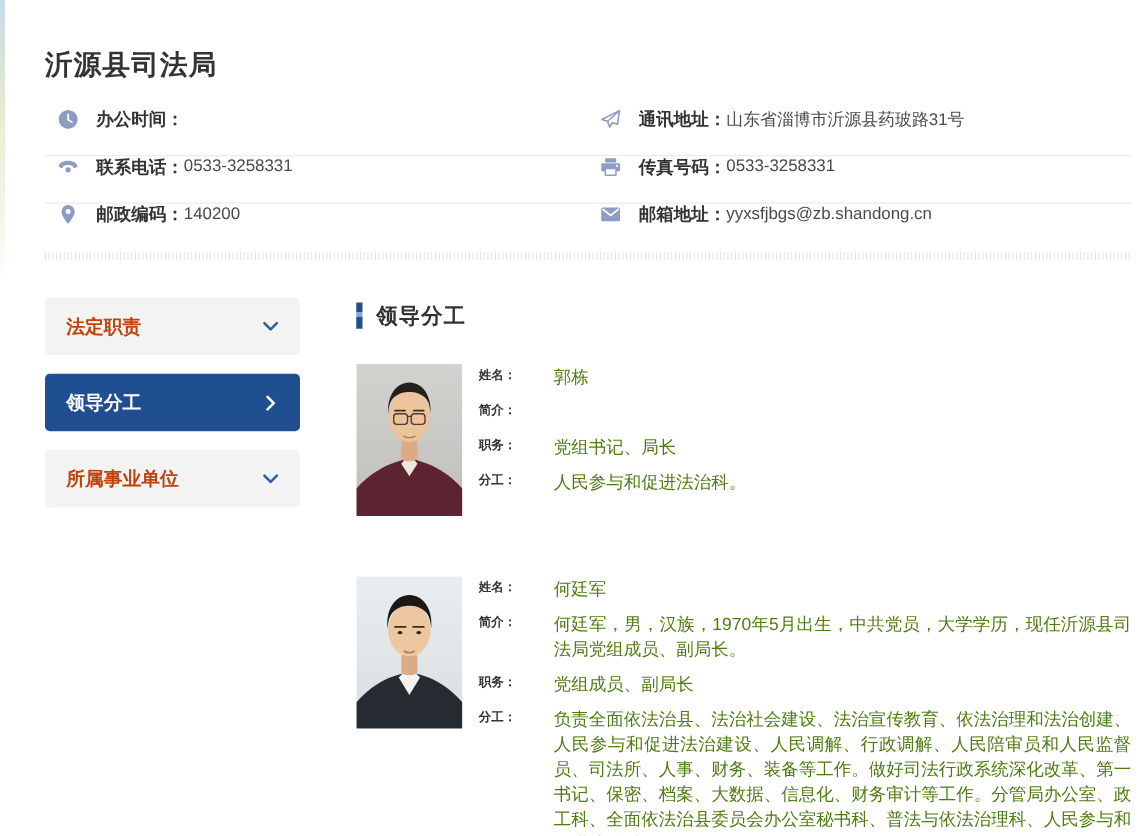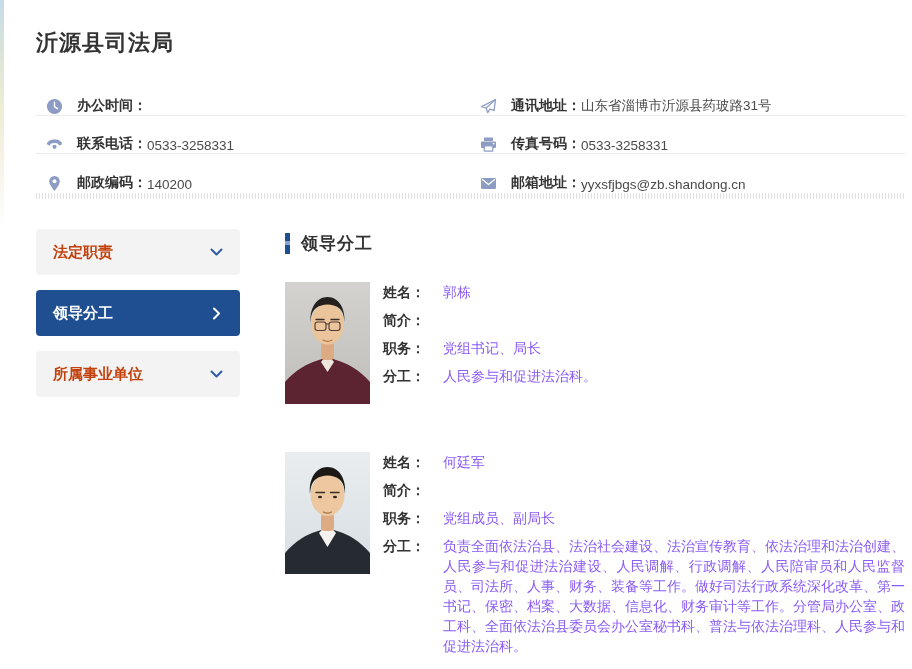--- a/index.html
+++ b/index.html
@@ -7,33 +7,33 @@
   body { font-family: "Liberation Sans", "DejaVu Sans", sans-serif; color: #333; position: relative; }
 
   .edge-strip {
     position: absolute; left: 0; top: 0; width: 4px; height: 230px;
     background: linear-gradient(180deg, #c6dcea 0%, #d9e4d8 22%, #ecedd2 45%, #f6f2e6 70%, #ffffff 100%);
   }
 
   .page { padding: 0 7px 0 36px; }
 
   .page-title {
-    padding-top: 28px;
+    padding-top: 37px;
     font-size: 22px; font-weight: bold; color: #333; letter-spacing: 1px;
   }
 
   
   .info-grid {
     margin-top: 20px;
     display: grid;
     grid-template-columns: 434px 435px;
   }
   .info-cell {
     height: 38px;
-    display: flex; align-items: flex-end;
+    display: flex; align-items: flex-start;
   }
   .info-cell.r1, .info-cell.r2 { border-bottom: 1px solid #ececec; }
   .info-cell .ico { width: 17px; height: 17px; margin: 0 14px 0 10px; color: #8c9cc3; flex: none; }
   .info-cell .ico svg { width: 100%; height: 100%; display: block; }
   .info-label { font-size: 14px; font-weight: bold; color: #333; white-space: nowrap; }
   .info-value { font-size: 13.5px; color: #4a4a4a; white-space: nowrap; }
 
   .dotted-divider {
     margin-top: 1px;
     height: 6px;
@@ -66,25 +66,25 @@
   .section-title { font-size: 17px; font-weight: bold; color: #333; letter-spacing: 1px; }
 
   .profile { display: flex; margin-top: 27px; }
   .profile.second { margin-top: 48px; }
   .photo { width: 85px; height: 122px; flex: none; overflow: hidden; }
   .photo svg { width: 100%; height: 100%; display: block; }
 
   .fields { margin-left: 13px; flex: 1; min-width: 0; }
   .field-row { display: flex; margin-bottom: 8px; }
   .field-label {
-    width: 46px; flex: none; font-size: 14px; font-weight: bold; color: #333;
+    width: 46px; flex: none; font-size: 10px; font-weight: bold; color: #333;
     line-height: 20px; white-space: nowrap;
   }
   .field-value {
-    margin-left: 14px; font-size: 14px; color: #8b5cf6; line-height: 20px;
+    margin-left: 14px; font-size: 14px; color: #4d7c0f; line-height: 20px;
     text-align: justify;
   }
 </style>
 </head>
 <body>
 
 <div class="edge-strip"></div>
 
 <div class="page">
 
@@ -261,20 +261,21 @@
             <path d="M38.5 60c2.5 1.5 5.5 1.5 8 0" fill="none" stroke="#aa774f" stroke-width="1.2" stroke-linecap="round"></path>
           </svg>
         </div>
         <div class="fields">
           <div class="field-row">
             <span class="field-label">姓名：</span>
             <span class="field-value">何廷军</span>
           </div>
           <div class="field-row">
             <span class="field-label">简介：</span>
+            <span class="field-value">何廷军，男，汉族，1970年5月出生，中共党员，大学学历，现任沂源县司法局党组成员、副局长。</span>
           </div>
           <div class="field-row">
             <span class="field-label">职务：</span>
             <span class="field-value">党组成员、副局长</span>
           </div>
           <div class="field-row">
             <span class="field-label">分工：</span>
             <span class="field-value">负责全面依法治县、法治社会建设、法治宣传教育、依法治理和法治创建、人民参与和促进法治建设、人民调解、行政调解、人民陪审员和人民监督员、司法所、人事、财务、装备等工作。做好司法行政系统深化改革、第一书记、保密、档案、大数据、信息化、财务审计等工作。分管局办公室、政工科、全面依法治县委员会办公室秘书科、普法与依法治理科、人民参与和促进法治科。</span>
           </div>
         </div>

